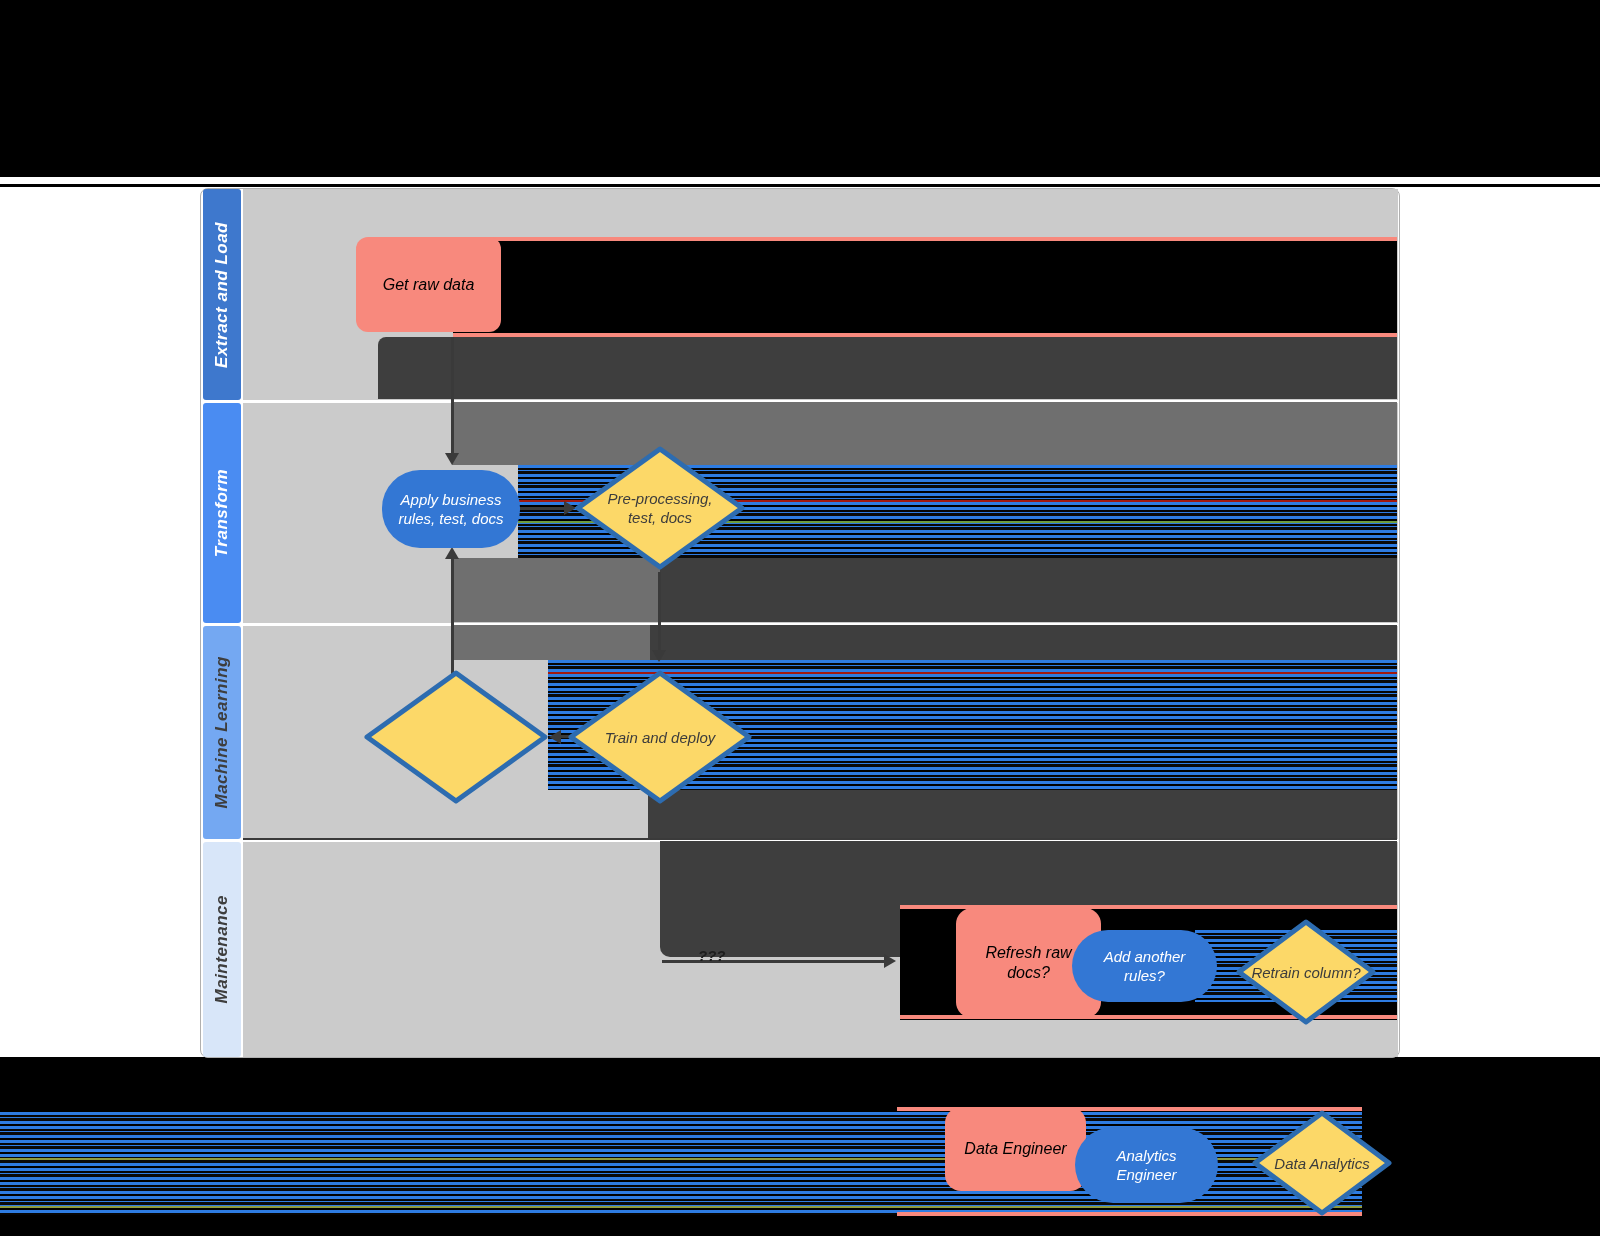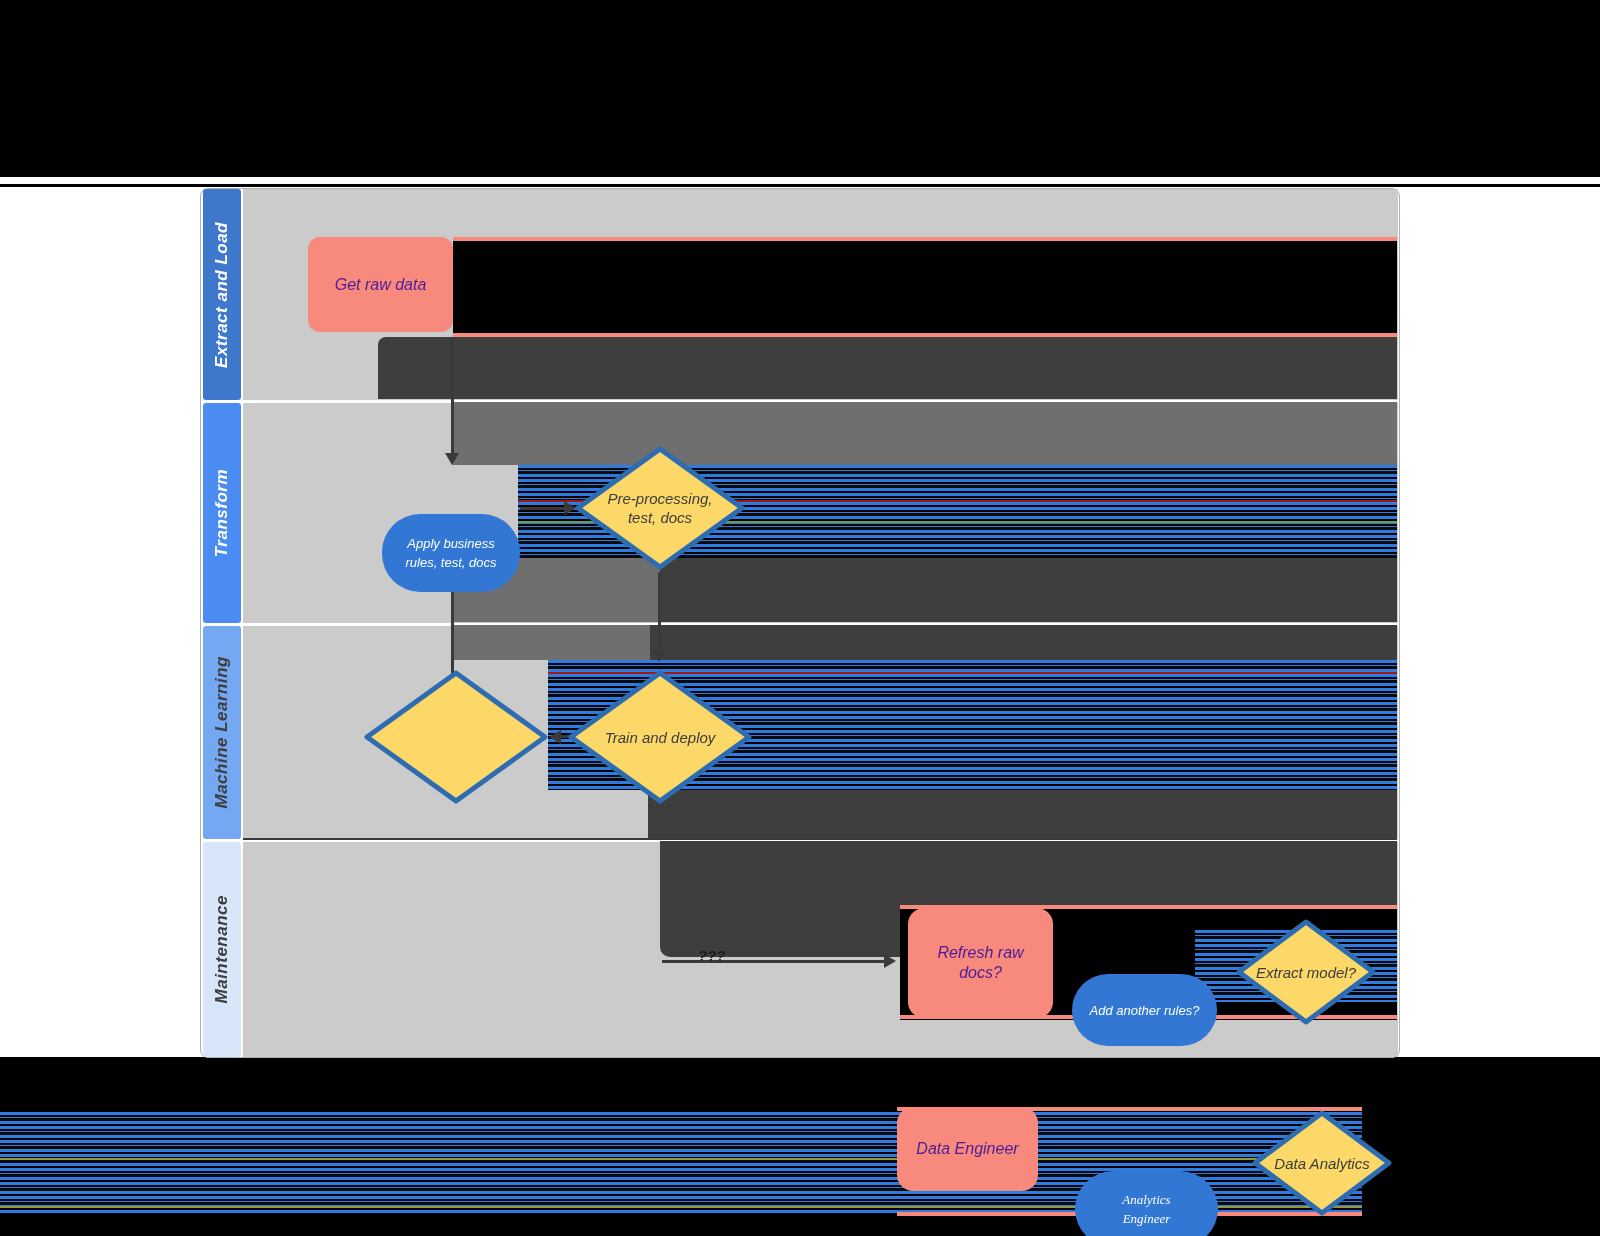--- a/index.html
+++ b/index.html
@@ -35,22 +35,22 @@
   .cline{background:#3a3a3a;z-index:3;}
   .arr{width:0;height:0;z-index:3;}
   .arr-down{border-left:7px solid transparent;border-right:7px solid transparent;border-top:12px solid #3a3a3a;}
   .arr-up{border-left:7px solid transparent;border-right:7px solid transparent;border-bottom:12px solid #3a3a3a;}
   .arr-right{border-top:7px solid transparent;border-bottom:7px solid transparent;border-left:12px solid #3a3a3a;}
   .arr-left{border-top:7px solid transparent;border-bottom:7px solid transparent;border-right:12px solid #3a3a3a;}
   .clabel{z-index:4;font-size:15px;font-style:italic;color:#1d1d1d;font-weight:bold;}
   
   .node{z-index:5;display:flex;align-items:center;justify-content:center;text-align:center;
         font-style:italic;font-size:16px;line-height:20px;}
-  .proc{background:#f8897d;color:#4c1d95;border-radius:12px;}
-  .pill{background:#3377d4;color:#ffffff;border-radius:38px;font-size:13px;line-height:19px;margin-top:44px;}
+  .proc{background:#f8897d;color:#000000;border-radius:12px;margin-left:48px;}
+  .pill{background:#3377d4;color:#ffffff;border-radius:38px;font-size:15px;line-height:19px;}
   .dwrap{z-index:5;}
   .dlabel{z-index:6;display:flex;align-items:center;justify-content:center;text-align:center;
           font-style:italic;font-size:15px;line-height:19px;color:#3c3c3c;pointer-events:none;}
 </style>
 </head>
 <body>
 
 <div class="stage">
 
   <div class="abs topwhite"></div>
@@ -160,33 +160,33 @@
   <div class="abs node pill" style="left:1072px;top:930px;width:145px;height:72px;">
     <span style="display:inline-block;width:110px;">Add another rules?</span>
   </div>
 
   <div class="abs dwrap" style="left:1236px;top:919px;width:140px;height:106px;">
     <svg width="140" height="106" viewBox="0 0 140 106">
       <polygon points="70,3 137,53 70,103 3,53" fill="#fcd868" stroke="#2d6cb0" stroke-width="5" stroke-linejoin="round"></polygon>
     </svg>
   </div>
   <div class="abs dlabel" style="left:1238px;top:942px;width:136px;height:60px;">
-    <span>Extract model?</span>
+    <span>Retrain column?</span>
   </div>
 
   <div class="abs band stripes" style="left:0;top:1112px;width:1362px;height:103px;"></div>
   <div class="abs band oliveline" style="left:0;top:1158px;width:1362px;height:2px;"></div>
   <div class="abs band oliveline" style="left:0;top:1206px;width:1362px;height:2px;"></div>
   <div class="abs band salmonline" style="left:897px;top:1107px;width:465px;height:4px;"></div>
   <div class="abs band salmonline" style="left:897px;top:1212px;width:465px;height:4px;"></div>
 
   <div class="abs node proc" style="left:897px;top:1107px;width:141px;height:84px;border-radius:16px;">
     <span>Data Engineer</span>
   </div>
-  <div class="abs node pill" style="left:1075px;top:1127px;width:143px;height:76px;font-family:Liberation Serif, serif;">
+  <div class="abs node pill" style="left:1075px;top:1127px;width:143px;height:76px;">
     <span style="display:inline-block;width:90px;">Analytics Engineer</span>
   </div>
   <div class="abs dwrap" style="left:1252px;top:1110px;width:140px;height:106px;">
     <svg width="140" height="106" viewBox="0 0 140 106">
       <polygon points="70,3 137,53 70,103 3,53" fill="#fcd868" stroke="#2d6cb0" stroke-width="5" stroke-linejoin="round"></polygon>
     </svg>
   </div>
   <div class="abs dlabel" style="left:1252px;top:1133px;width:140px;height:60px;">
     <span>Data Analytics</span>
   </div>

